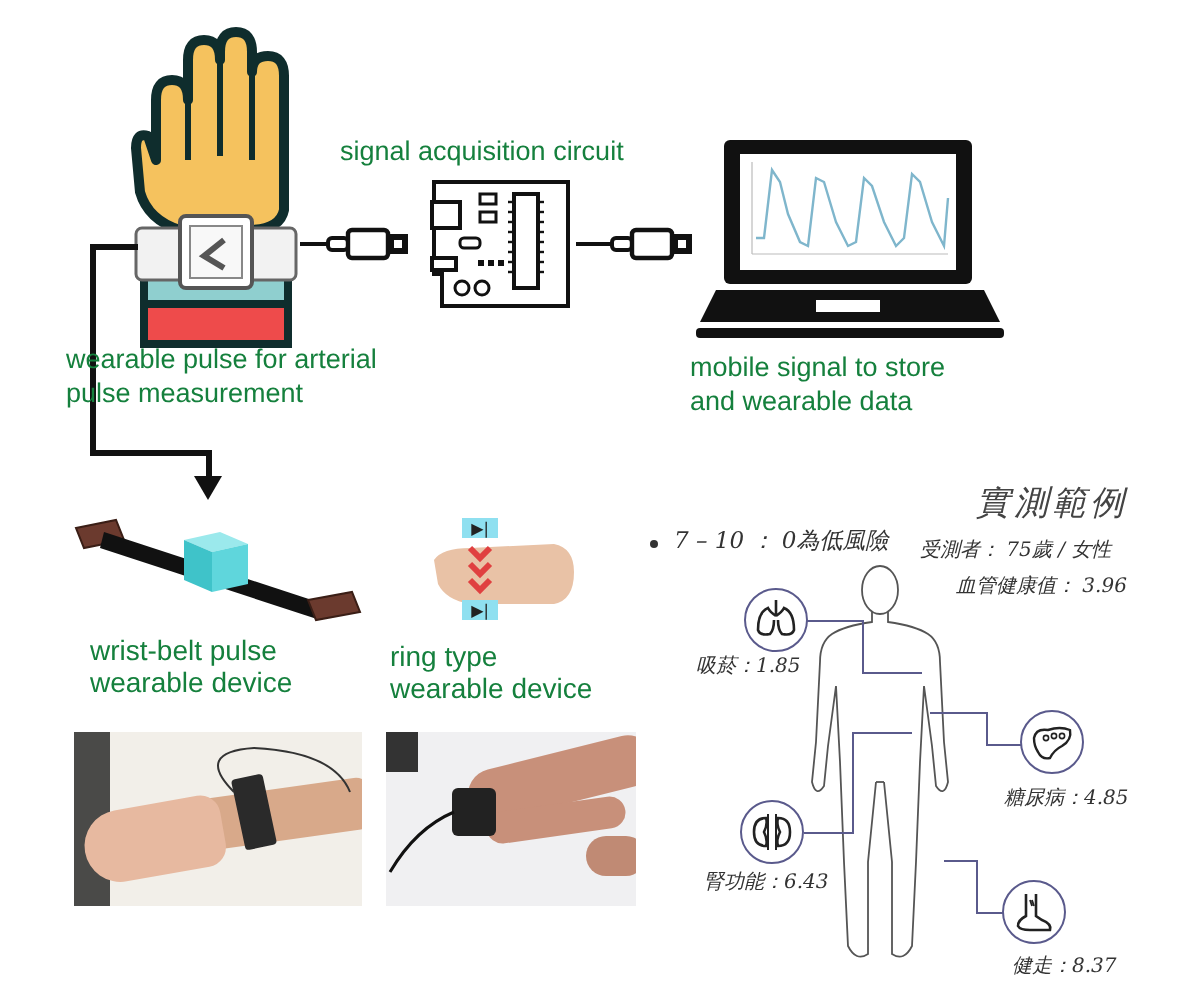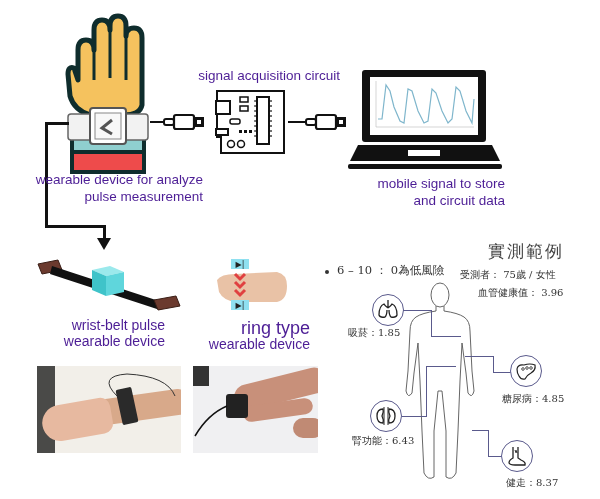--- a/index.html
+++ b/index.html
@@ -4,26 +4,26 @@
 <style>
   html, body { margin: 0; padding: 0; }
   body {
     width: 600px; height: 499px; position: relative; overflow: hidden;
     background: #ffffff;
     font-family: "Liberation Sans", "DejaVu Sans", sans-serif;
     color: #1a1a1a;
   }
   .abs { position: absolute; }
   .lbl {
-    position: absolute; font-size: 13.5px; line-height: 16px; text-align: right;
-    color: #4c1d95; white-space: nowrap;
+    position: absolute; font-size: 13.5px; line-height: 16px; text-align: left;
+    color: #15803d; white-space: nowrap;
   }
   .cjk {
     position: absolute; font-family: "DejaVu Serif", "Liberation Serif", serif;
-    color: #333; white-space: nowrap;
+    color: #333; white-space: nowrap; font-style: italic;
   }
   .photo { position: absolute; overflow: hidden; }
   .organ-circle {
     position: absolute; width: 30px; height: 30px; border-radius: 50%;
     border: 1.5px solid #5a5a8c; background: #fff;
   }
   .conn { position: absolute; background: #5a5a8c; }
 </style>
 </head>
 <body>
@@ -47,21 +47,21 @@
   <rect x="31" y="103" width="26" height="26" fill="#f8f8f8" stroke="#888" stroke-width="1"></rect>
   <path d="M48 110 L38 118 L48 124" stroke="#555" stroke-width="3" fill="none"></path>
 </svg>
 
 <div class="abs" style="left:45px;top:122px;width:3px;height:106px;background:#111"></div>
 <div class="abs" style="left:45px;top:122px;width:24px;height:3px;background:#111"></div>
 <div class="abs" style="left:45px;top:225px;width:60px;height:3px;background:#111"></div>
 <div class="abs" style="left:103px;top:225px;width:3px;height:14px;background:#111"></div>
 <div class="abs" style="left:97px;top:238px;width:0;height:0;border-left:7px solid transparent;border-right:7px solid transparent;border-top:12px solid #111"></div>
 
-<div class="lbl" style="left:33px;top:172px;width:170px">wearable device for analyze</div>
+<div class="lbl" style="left:33px;top:172px;width:170px">wearable pulse for arterial</div>
 <div class="lbl" style="left:33px;top:189px;width:170px">pulse measurement</div>
 
 <svg class="abs" style="left:150px;top:112px" width="62" height="20" viewBox="0 0 62 20">
   <line x1="0" y1="10" x2="14" y2="10" stroke="#111" stroke-width="2"></line>
   <rect x="14" y="7" width="10" height="6" rx="2" fill="#fff" stroke="#111" stroke-width="2"></rect>
   <rect x="24" y="3" width="20" height="14" rx="2" fill="#fff" stroke="#111" stroke-width="2.2"></rect>
   <rect x="44" y="5" width="10" height="10" fill="#111"></rect>
   <rect x="47" y="8" width="4" height="4" fill="#fff"></rect>
 </svg>
 
@@ -115,21 +115,21 @@
     <line x1="28" y1="12" x2="28" y2="58"></line>
     <line x1="28" y1="58" x2="126" y2="58"></line>
   </g>
   <path d="M30 50 L34 50 L38 16 L42 22 L46 38 L52 52 L56 54 L60 20 L64 22 L70 42 L76 54 L80 52 L84 20 L88 24 L94 42 L100 54 L104 50 L108 18 L112 22 L118 42 L124 54 L126 30" stroke="#7fb6cc" stroke-width="1.2" fill="none"></path>
 
   <path d="M10 76 L144 76 L152 92 L2 92 Z" fill="#111"></path>
   <rect x="60" y="81" width="32" height="6" fill="#fff"></rect>
   <rect x="0" y="95" width="154" height="5" rx="2" fill="#111"></rect>
 </svg>
 <div class="lbl" style="left:345px;top:176px;width:160px">mobile signal to store</div>
-<div class="lbl" style="left:345px;top:193px;width:160px">and circuit data</div>
+<div class="lbl" style="left:345px;top:193px;width:160px">and wearable data</div>
 
 <svg class="abs" style="left:32px;top:256px" width="150" height="62" viewBox="0 0 150 62">
   <polygon points="6,8 26,4 30,14 10,18" fill="#6b3a2e" stroke="#3a1e16" stroke-width="1"></polygon>
   <polygon points="20,10 130,46 128,54 18,18" fill="#111"></polygon>
   <polygon points="122,44 144,40 148,50 126,54" fill="#6b3a2e" stroke="#3a1e16" stroke-width="1"></polygon>
 
   <polygon points="60,14 78,10 92,16 74,20" fill="#9be9ec"></polygon>
   <polygon points="60,14 74,20 74,40 60,34" fill="#3fc3c9"></polygon>
   <polygon points="74,20 92,16 92,36 74,40" fill="#5fd6dc"></polygon>
 </svg>
@@ -141,21 +141,21 @@
   <rect x="16" y="3" width="18" height="10" fill="#8fe0f0"></rect>
   <text x="25" y="11" font-size="8" text-anchor="middle" fill="#222" font-family="DejaVu Sans, sans-serif">▶|</text>
   <rect x="16" y="44" width="18" height="10" fill="#8fe0f0"></rect>
   <text x="25" y="52" font-size="8" text-anchor="middle" fill="#222" font-family="DejaVu Sans, sans-serif">▶|</text>
   <g fill="none" stroke="#e04040" stroke-width="3">
     <path d="M20 18 L25 23 L30 18"></path>
     <path d="M20 26 L25 31 L30 26"></path>
     <path d="M20 34 L25 39 L30 34"></path>
   </g>
 </svg>
-<div class="lbl" style="left:195px;top:320px;width:115px;font-size:18px">ring type</div>
+<div class="lbl" style="left:195px;top:320px;width:115px;font-size:14px">ring type</div>
 <div class="lbl" style="left:195px;top:336px;width:115px;font-size:14px">wearable device</div>
 
 <div class="photo" style="left:37px;top:366px;width:144px;height:87px;background:#e8e4de">
   <div class="abs" style="left:0;top:0;width:18px;height:87px;background:#4a4a48"></div>
   <div class="abs" style="left:18px;top:0;width:126px;height:87px;background:#f2efe9"></div>
 
   <div class="abs" style="left:60px;top:28px;width:90px;height:26px;background:#d8a98a;transform:rotate(-8deg);border-radius:8px"></div>
 
   <div class="abs" style="left:5px;top:36px;width:70px;height:36px;background:#e7b9a0;border-radius:18px 10px 10px 18px;transform:rotate(-10deg)"></div>
 
@@ -175,21 +175,21 @@
 
   <div class="abs" style="left:33px;top:28px;width:22px;height:24px;background:#222;border-radius:3px"></div>
   <svg class="abs" style="left:0;top:0" width="125" height="87" viewBox="0 0 125 87">
     <path d="M34 40 Q15 48 2 70" stroke="#111" stroke-width="1.5" fill="none"></path>
   </svg>
 </div>
 
 <div class="cjk" style="left:488px;top:240px;font-size:17px;color:#444;letter-spacing:2px">實測範例</div>
 
 <div class="abs" style="left:325px;top:270px;width:4px;height:4px;border-radius:50%;background:#333"></div>
-<div class="cjk" style="left:337px;top:263px;font-size:11.5px">6 – 10 ： 0為低風險</div>
+<div class="cjk" style="left:337px;top:263px;font-size:11.5px">7 – 10 ： 0為低風險</div>
 
 <div class="cjk" style="left:460px;top:268px;font-size:10px">受測者： 75歲 / 女性</div>
 <div class="cjk" style="left:478px;top:286px;font-size:10px">血管健康值： 3.96</div>
 
 <svg class="abs" style="left:400px;top:281px" width="80" height="206" viewBox="0 0 80 206">
   <g stroke="#555" stroke-width="0.9" fill="none">
     <ellipse cx="40" cy="14" rx="9" ry="12"></ellipse>
     <path d="M36 25 L36 30 Q22 32 16 36 Q10 40 10 50 L8 90 L6 110 Q8 118 12 112 L14 92 L18 62 L20 100 L22 150 L24 192 Q28 200 34 196 L34 150 L38 110"></path>
     <path d="M44 25 L44 30 Q58 32 64 36 Q70 40 70 50 L72 90 L74 110 Q72 118 68 112 L66 92 L62 62 L60 100 L58 150 L56 192 Q52 200 46 196 L46 150 L42 110"></path>
     <line x1="38" y1="110" x2="42" y2="110"></line>

